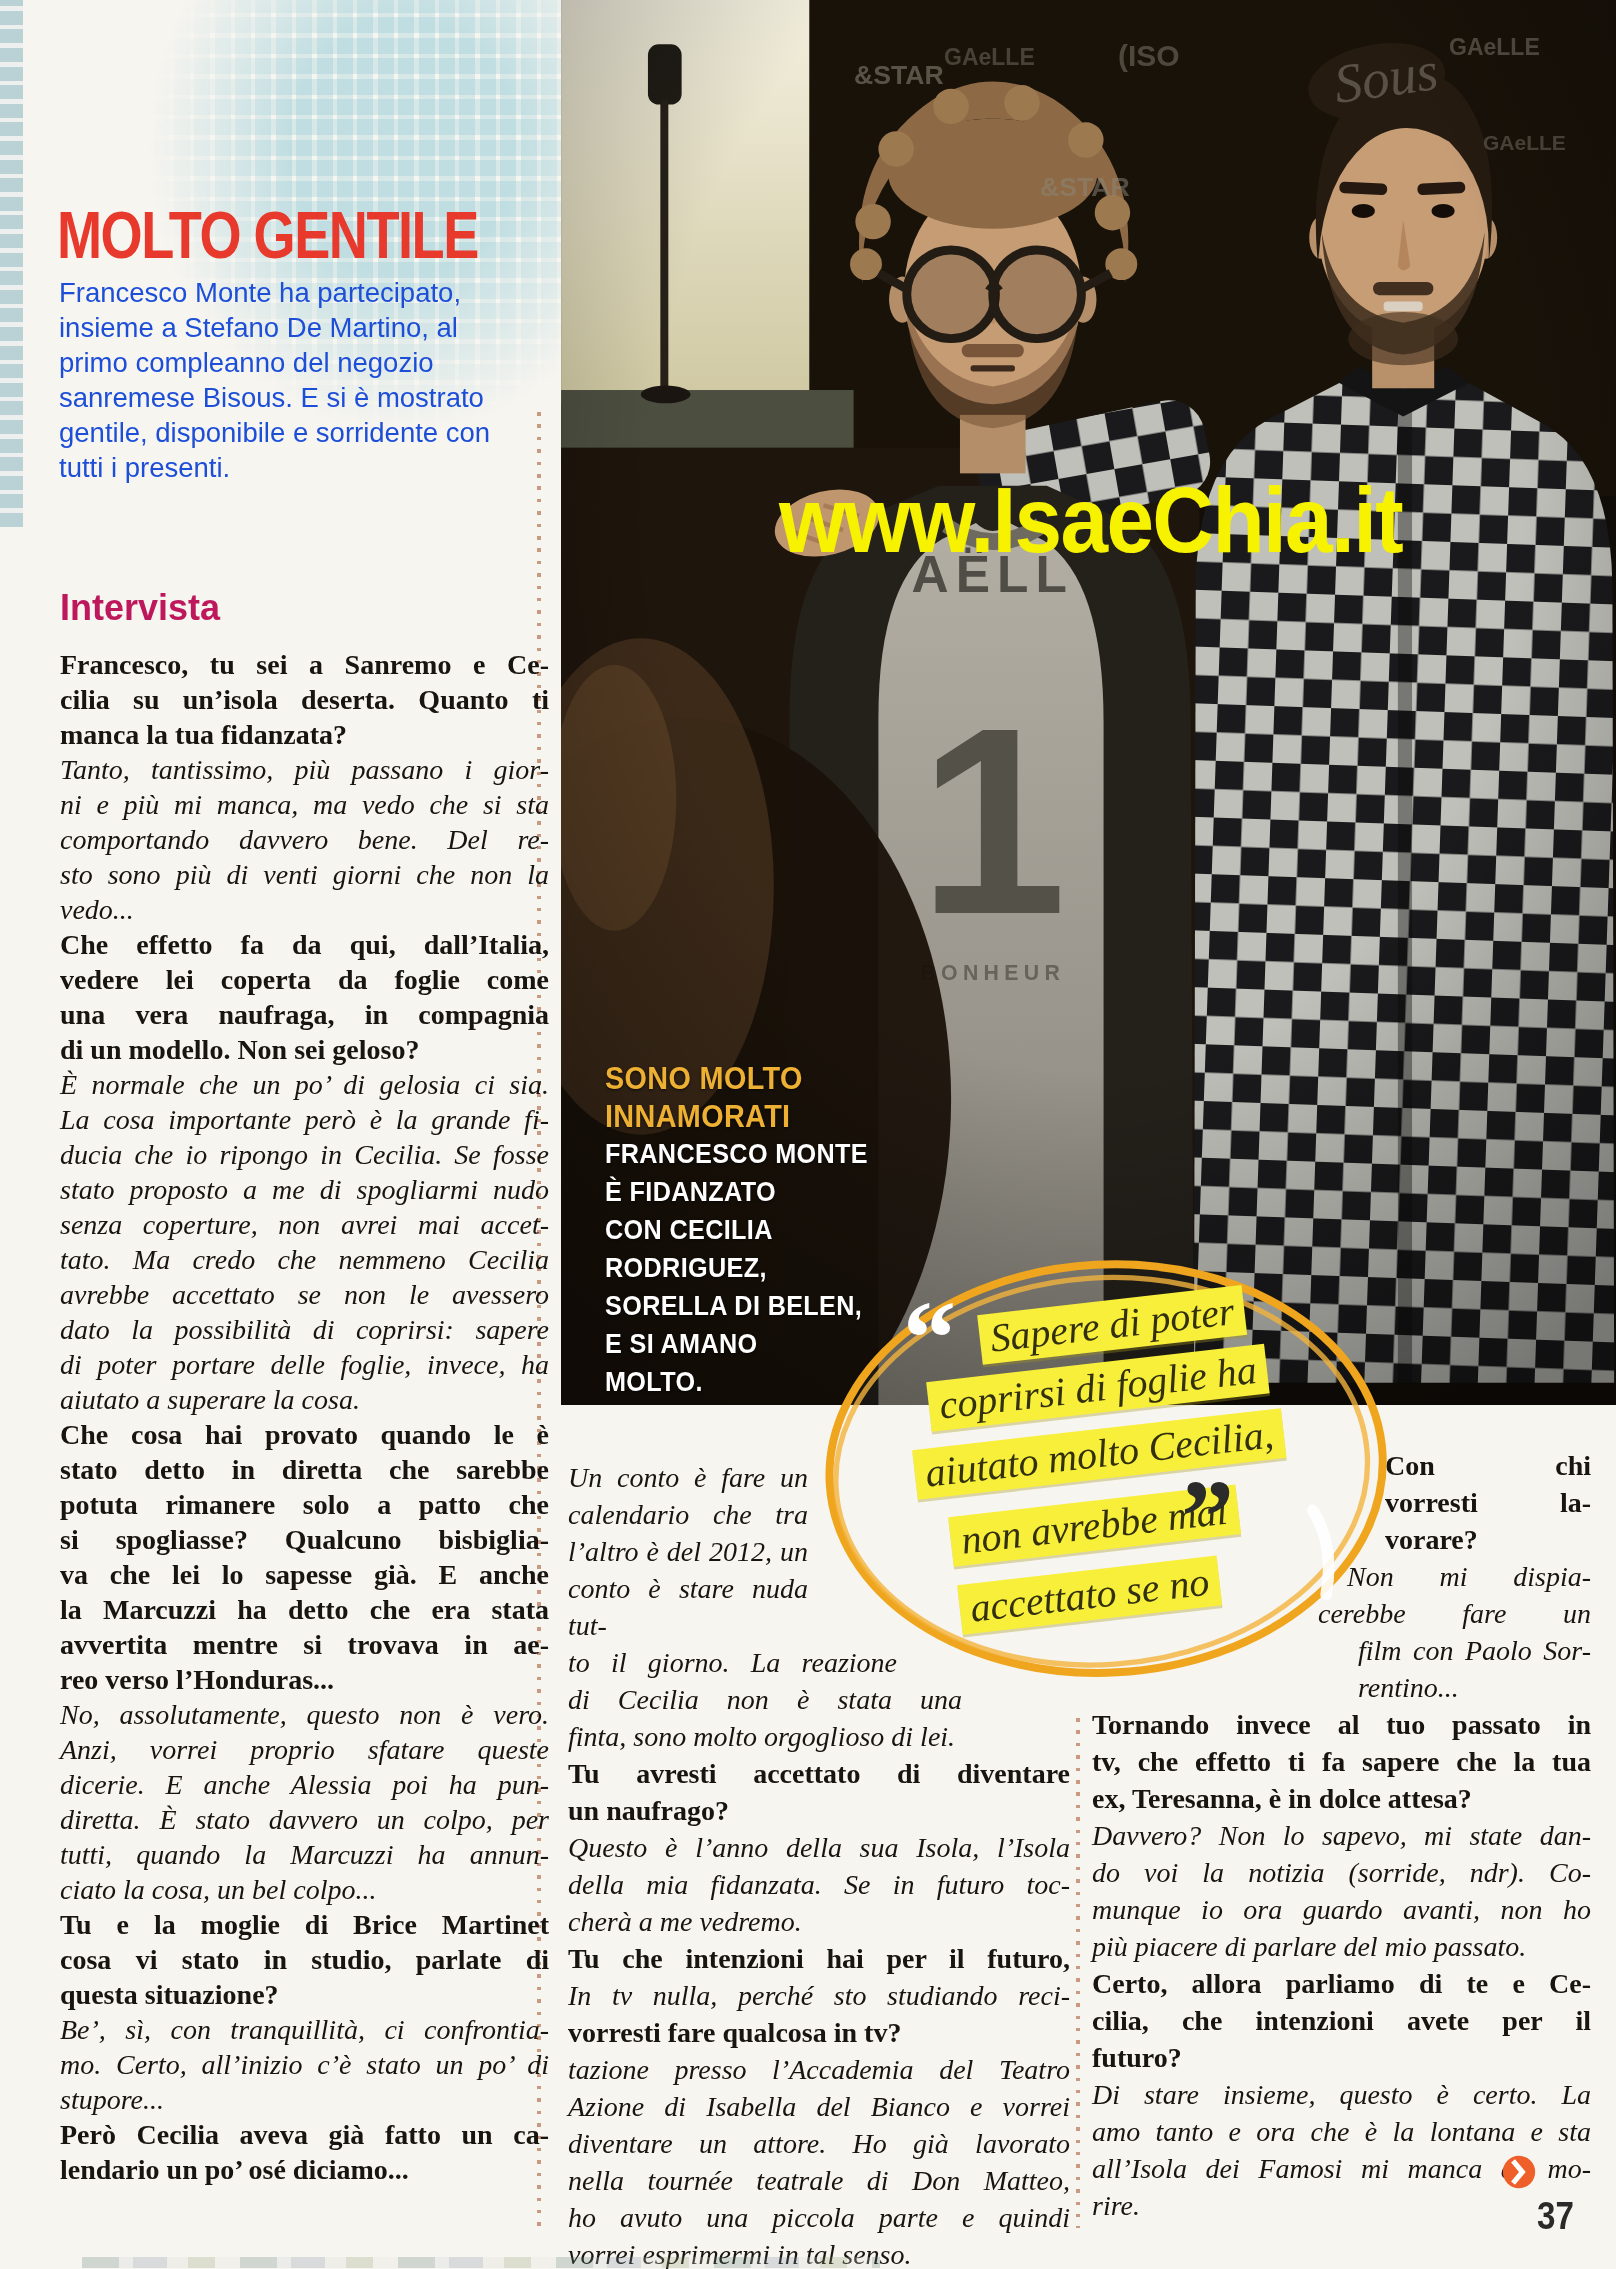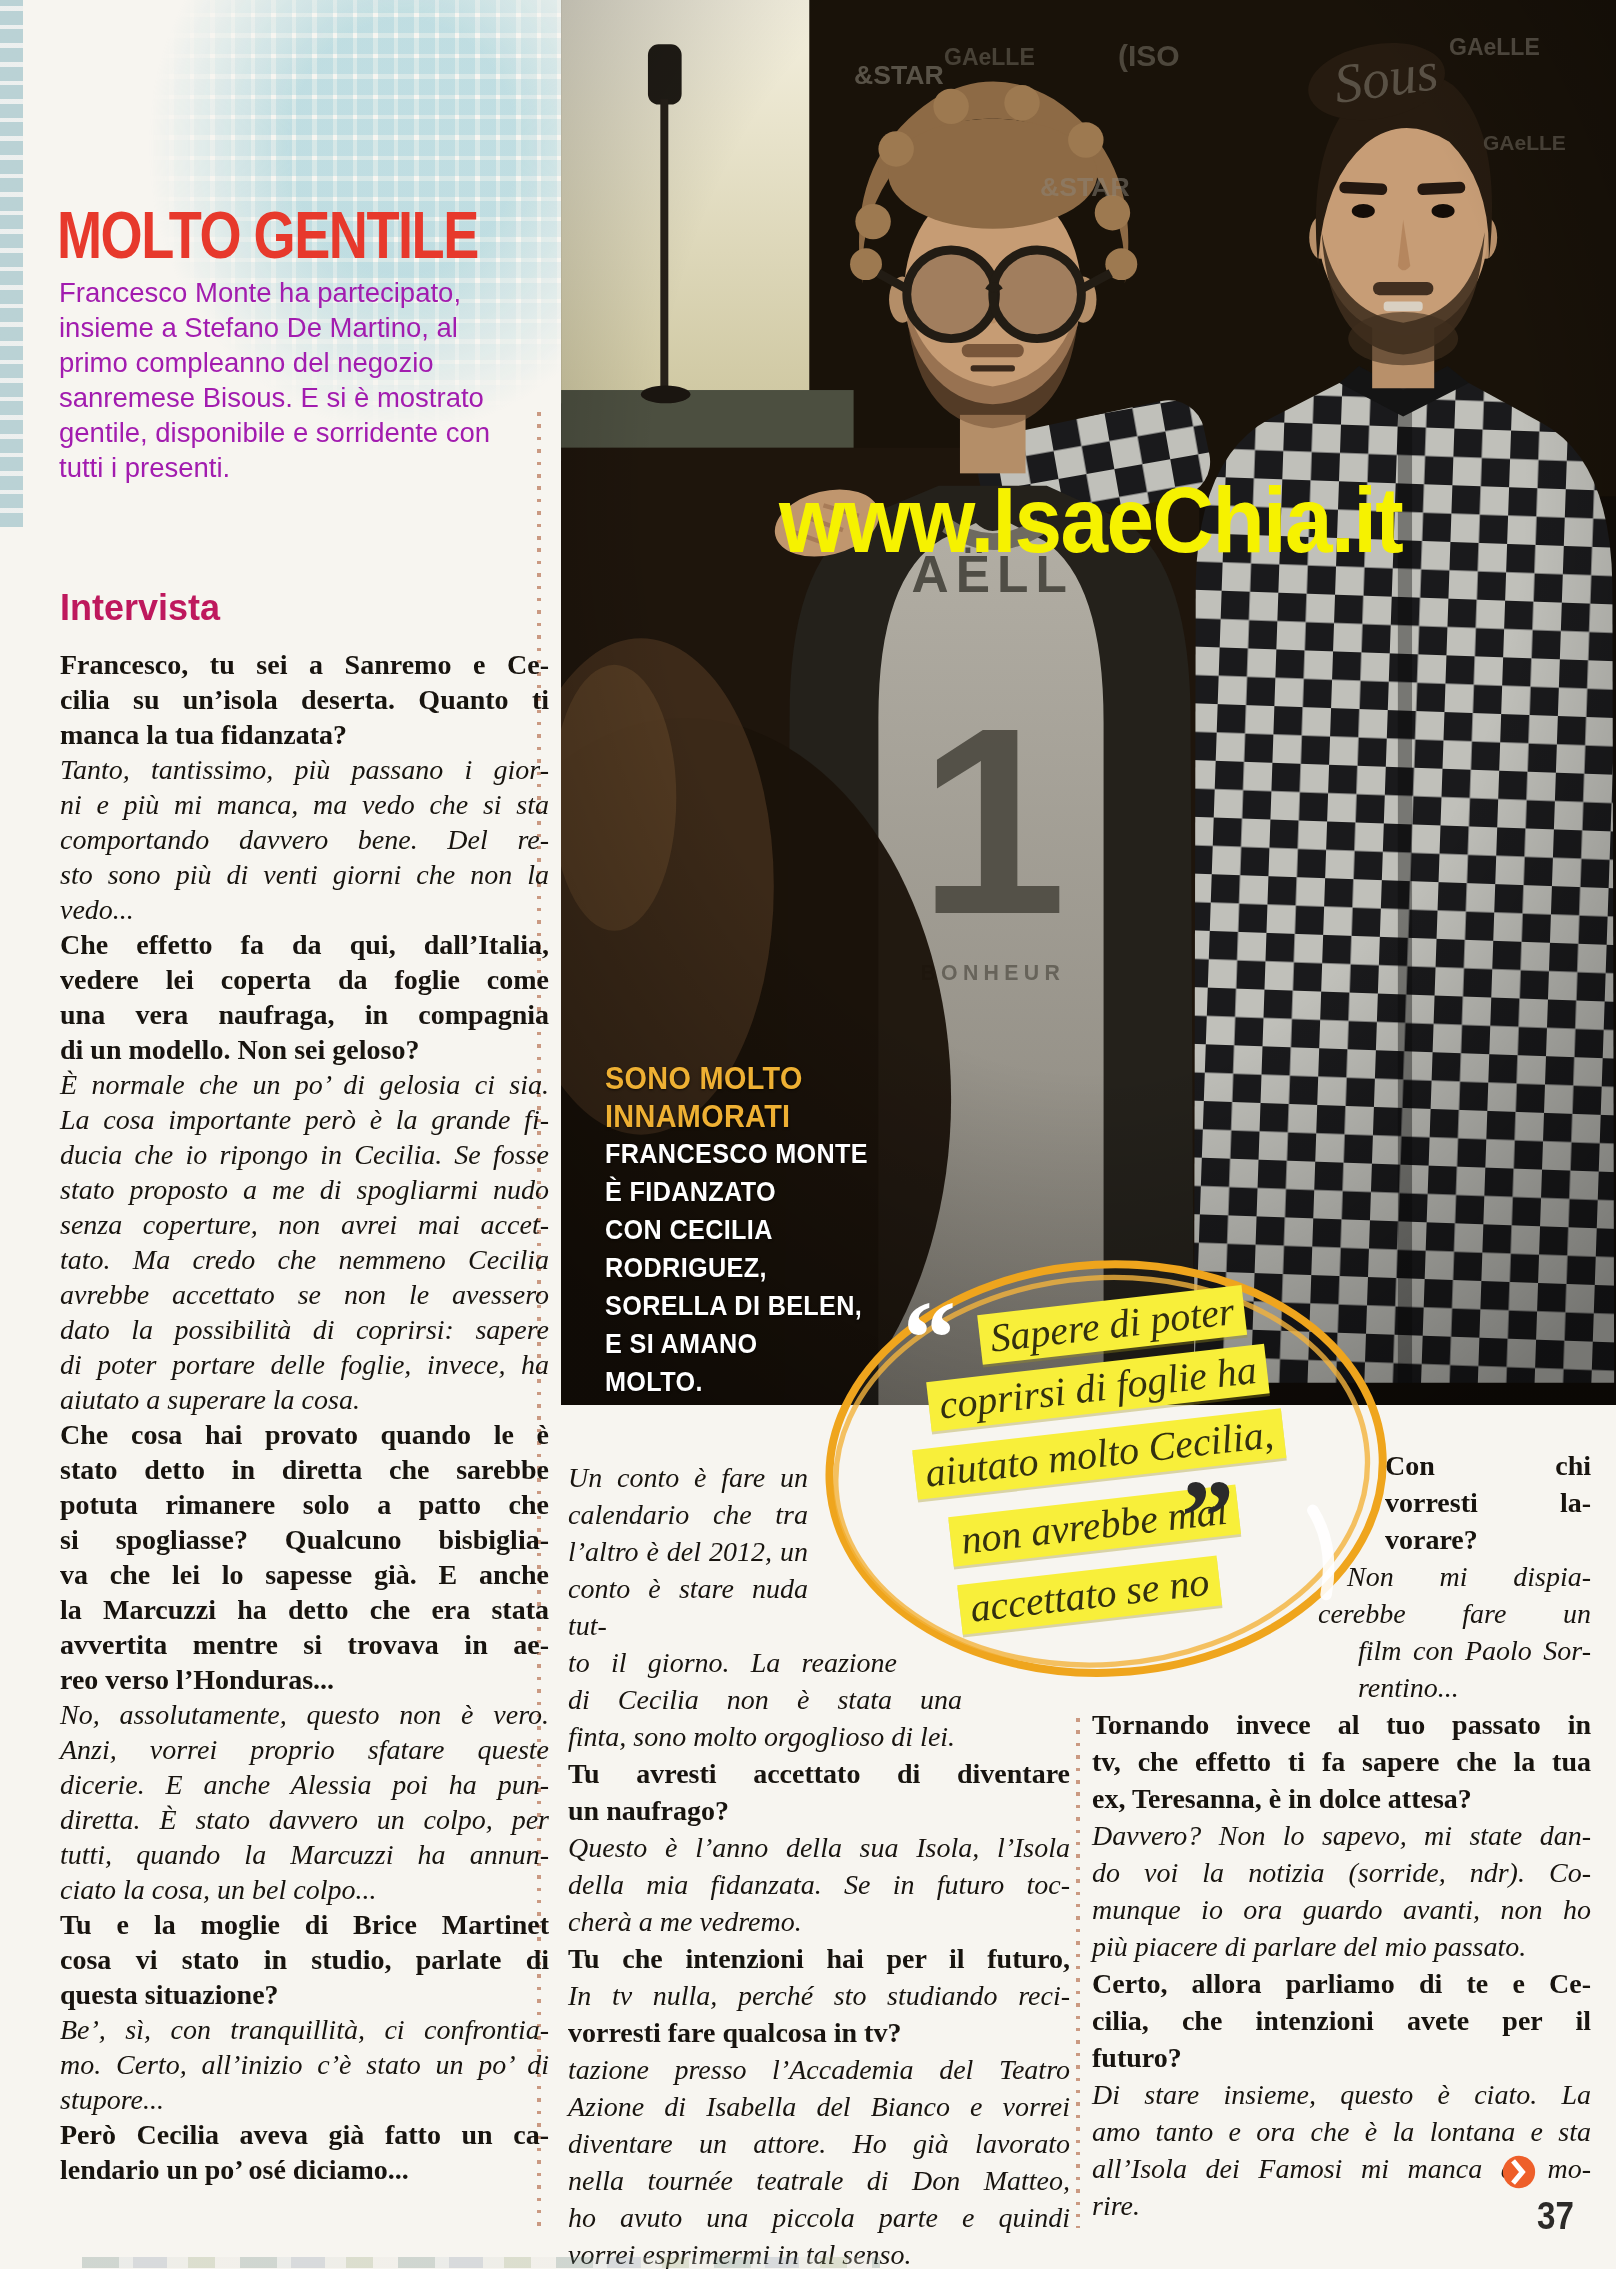--- a/index.html
+++ b/index.html
@@ -13,21 +13,21 @@
        repeating-linear-gradient(0deg, rgba(140,200,212,.30) 0 16px, rgba(255,255,255,0) 16px 20.4px),
        repeating-linear-gradient(90deg, rgba(140,200,212,.30) 0 16px, rgba(255,255,255,0) 16px 20.4px);
      -webkit-mask-image:radial-gradient(ellipse 75% 70% at 62% 28%, #000 35%, transparent 78%);
      mask-image:radial-gradient(ellipse 75% 70% at 62% 28%, #000 35%, transparent 78%);}
   .edge-strip{position:absolute;left:0;top:0;width:23px;height:527px;background:#ccd6d6;opacity:.8;
      background-image:repeating-linear-gradient(0deg, rgba(140,190,200,.5) 0 14px, rgba(255,255,255,.6) 14px 18.6px);}
   .headline{position:absolute;left:57px;top:202px;font-family:"Liberation Sans",sans-serif;
      font-weight:700;font-size:66px;line-height:1;color:#e7392c;letter-spacing:-1.8px;
      transform:scaleX(.82);transform-origin:left top;white-space:nowrap;}
   .intro{position:absolute;left:59px;top:275px;width:461px;
-     font-family:"Liberation Sans",sans-serif;font-size:27.5px;line-height:35px;color:#a21caf;}
+     font-family:"Liberation Sans",sans-serif;font-size:27.5px;line-height:35px;color:#1d4ed8;}
   .section-label{position:absolute;left:60px;top:587px;font-family:"Liberation Sans",sans-serif;
      font-weight:700;font-size:36px;color:#be185d;letter-spacing:0;}
 
   
   .line{text-align:left;}
   .line.j{text-align:justify;text-align-last:justify;}
   .line.q{font-weight:700;}
   .line.a{font-style:italic;}
   #col-left{position:absolute;left:60px;top:647px;width:489px;font-size:28px;line-height:35px;}
   #col-mid{position:absolute;left:568px;top:1459px;width:502px;font-size:28px;line-height:37px;}
@@ -337,21 +337,21 @@
         <div class="line q j">Tornando invece al tuo passato in</div>
         <div class="line q j">tv, che effetto ti fa sapere che la tua</div>
         <div class="line q">ex, Teresanna, è in dolce attesa?</div>
         <div class="line a j">Davvero? Non lo sapevo, mi state dan-</div>
         <div class="line a j">do voi la notizia (sorride, ndr). Co-</div>
         <div class="line a j">munque io ora guardo avanti, non ho</div>
         <div class="line a">più piacere di parlare del mio passato.</div>
         <div class="line q j">Certo, allora parliamo di te e Ce-</div>
         <div class="line q j">cilia, che intenzioni avete per il</div>
         <div class="line q">futuro?</div>
-        <div class="line a j">Di stare insieme, questo è ciato. La</div>
+        <div class="line a j">Di stare insieme, questo è certo. La</div>
         <div class="line a j">amo tanto e ora che è la lontana e sta</div>
         <div class="line a j">all’Isola dei Famosi mi manca da mo-</div>
         <div class="line a">rire.</div>
       </div>
   </div>
 
   <svg id="endmark" viewBox="0 0 40 40">
     <circle cx="20" cy="20" r="19" fill="#ee5f2a"></circle>
     <path d="M13 7 L24 20 L13 33" stroke="#ffffff" stroke-width="6" fill="none"></path>
   </svg>

